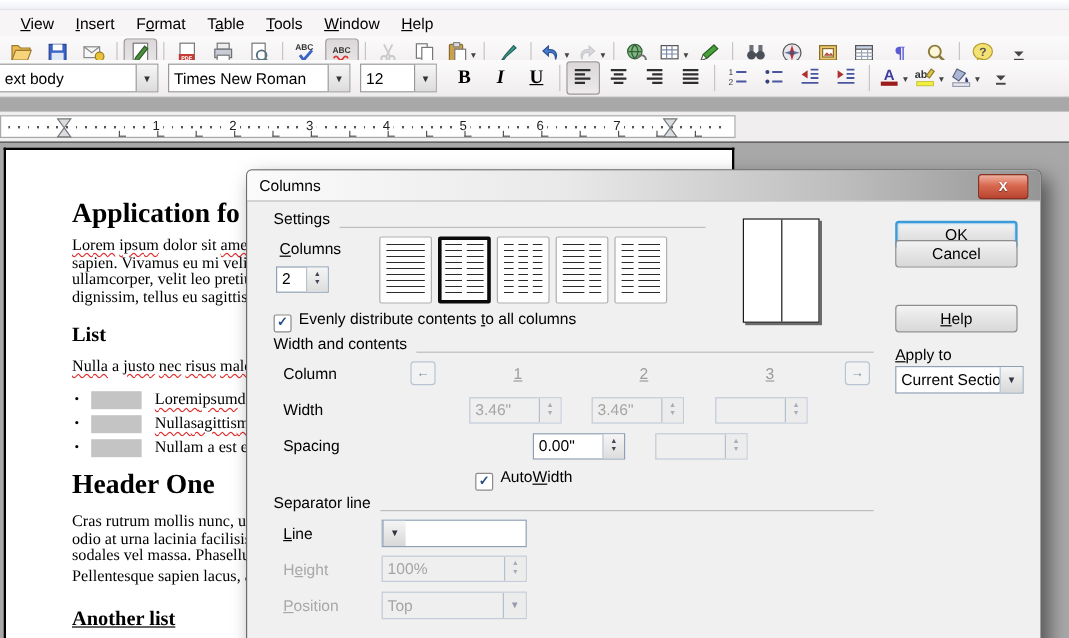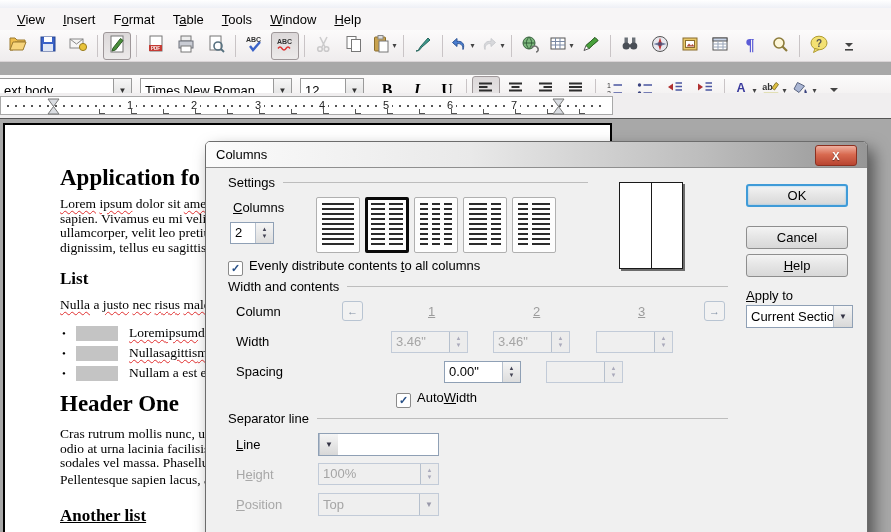--- a/index.html
+++ b/index.html
@@ -7,21 +7,21 @@
     font-family:"Liberation Sans",sans-serif;font-size:13px;color:#000;}
   
   .sliver{position:absolute;left:0;top:0;right:0;height:8px;background:linear-gradient(#ffffff,#eef0f6);border-bottom:1px solid #dcdde2;}
   
   .menubar{position:absolute;left:0;top:8px;right:0;height:22px;background:#f7f5f6;display:flex;align-items:center;padding-left:8px;}
   .menu-item{padding:2px 9px;cursor:default;}
   .mn{text-decoration:underline;}
   
   .toolbar{position:absolute;left:0;right:0;display:flex;align-items:center;background:linear-gradient(#fcfbfb,#efeced);border-bottom:1px solid #d9d4d6;padding-left:3px;}
   .tb1{top:30px;height:31px;}
-  .tb2{top:75px;height:30px;}
+  .tb2{top:50px;height:30px;}
   .tbtn{min-width:26px;height:26px;display:flex;align-items:center;justify-content:center;border:1px solid transparent;border-radius:3px;margin:0 1px;position:relative;}
   .tbtn.pressed{background:linear-gradient(#dcd8d9,#eceaea);border:1px solid #9e9799;}
   .tbtn.disabled svg, .tbtn.disabled .fmt-text{opacity:.42;filter:grayscale(.8);}
   .tbtn .dd{font-size:8px;color:#444;margin-left:1px;}
   .tb-sep{width:1px;height:22px;background:#c9c4c6;margin:0 4px;}
   .fmt-text{font-family:"Liberation Serif",serif;font-weight:bold;font-size:16px;line-height:16px;}
   .fmt-text.it{font-style:italic;font-weight:bold;}
   .fmt-text.un{text-decoration:underline;}
   
   .combo{height:22px;background:#fff;border:1px solid #9a9a9a;display:flex;align-items:center;position:relative;margin-right:8px;}
@@ -42,21 +42,21 @@
   .h2{font-size:17px;font-weight:bold;}
   .docline{font-size:13.5px;line-height:14.5px;}
   .sp{text-decoration:underline wavy #e03030;text-decoration-thickness:1px;text-underline-offset:2px;}
   .brow{display:flex;align-items:center;height:20px;font-size:13.5px;}
   .bdot{width:14px;font-size:11px;}
   .gbox{width:42px;height:15px;background:#c4c4c4;margin-right:11px;}
   
   .dialog{position:absolute;left:205px;top:140px;width:663px;height:420px;background:#f0f0f0;border:1px solid #6c6c6c;border-radius:5px 5px 0 0;box-shadow:6px 8px 16px rgba(0,0,0,.5);box-sizing:border-box;}
   .dlg-title{position:absolute;left:0;top:0;right:0;height:26px;border-radius:4px 4px 0 0;background:linear-gradient(to right,#fbfbfb 0%,#e9e9e9 40%,#bdbdbd 75%,#969696 100%);border-bottom:1px solid #8f8f8f;line-height:26px;padding-left:10px;box-sizing:border-box;}
   .dlg-close{position:absolute;right:10px;top:3px;width:40px;height:19px;border-radius:3px;border:1px solid #8c3020;background:linear-gradient(#f0b0a0,#d86a50 45%,#b84430);color:#fff;font-weight:bold;font-size:11px;display:flex;align-items:center;justify-content:center;text-shadow:0 1px 1px rgba(0,0,0,.5);}
-  .grp{position:absolute;display:flex;align-items:center;}
+  .grp{position:absolute;display:flex;align-items:flex-end;}
   .grp .gline{flex:1;height:1px;background:#bdbdbd;margin-left:8px;}
   .dlabel{position:absolute;white-space:nowrap;}
   .dis{color:#a8a8a8;}
   .spinfield{position:absolute;height:22px;background:#fff;border:1px solid #8fa0b5;display:flex;box-sizing:border-box;}
   .spinfield .sval{flex:1;padding:2px 4px;font-size:13px;white-space:nowrap;overflow:hidden;}
   .spinfield .sbtns{width:17px;border-left:1px solid #b6c0cd;background:linear-gradient(#f5f5f5,#dddddd);display:flex;flex-direction:column;align-items:center;justify-content:center;font-size:6px;color:#445;line-height:7px;}
   .spinfield.off{background:#efefef;border-color:#c2cbd8;}
   .spinfield.off .sval{color:#a5a5a5;}
   .spinfield.off .sbtns{color:#aab;background:#ececec;}
   .dropdownf{position:absolute;height:23px;background:#fff;border:1px solid #8fa0b5;display:flex;box-sizing:border-box;}
@@ -504,21 +504,21 @@
           </div>
         </div>
       <div class="dlabel" style="left:22px;top:116px;">
         <span class="checkbox">✓</span><span><span>Evenly distribute contents </span><span class="mn">t</span><span>o all columns</span></span>
       </div>
 
       <div class="previewbox">
           <div class="pvline"></div>
         </div>
       <div class="dbtn-big focus" style="top:42px;">OK</div>
-      <div class="dbtn-big" style="top:84px;text-align:center;">Cancel</div>
+      <div class="dbtn-big" style="top:58px;text-align:center;">Cancel</div>
       <div class="dbtn-big" style="top:112px;">
           <span><span></span><span class="mn">H</span><span>elp</span></span>
         </div>
       <div class="dlabel" style="left:540px;top:146px;"><span></span><span class="mn">A</span><span>pply to</span></div>
       <div class="dropdownf" style="left:540px;top:163px;width:107px;">
         <span class="sval" style="padding-right:0;">Current Section</span>
         <span class="dbtn">▼</span>
       </div>
 
       <div class="grp" style="left:22px;top:137px;width:500px;">

